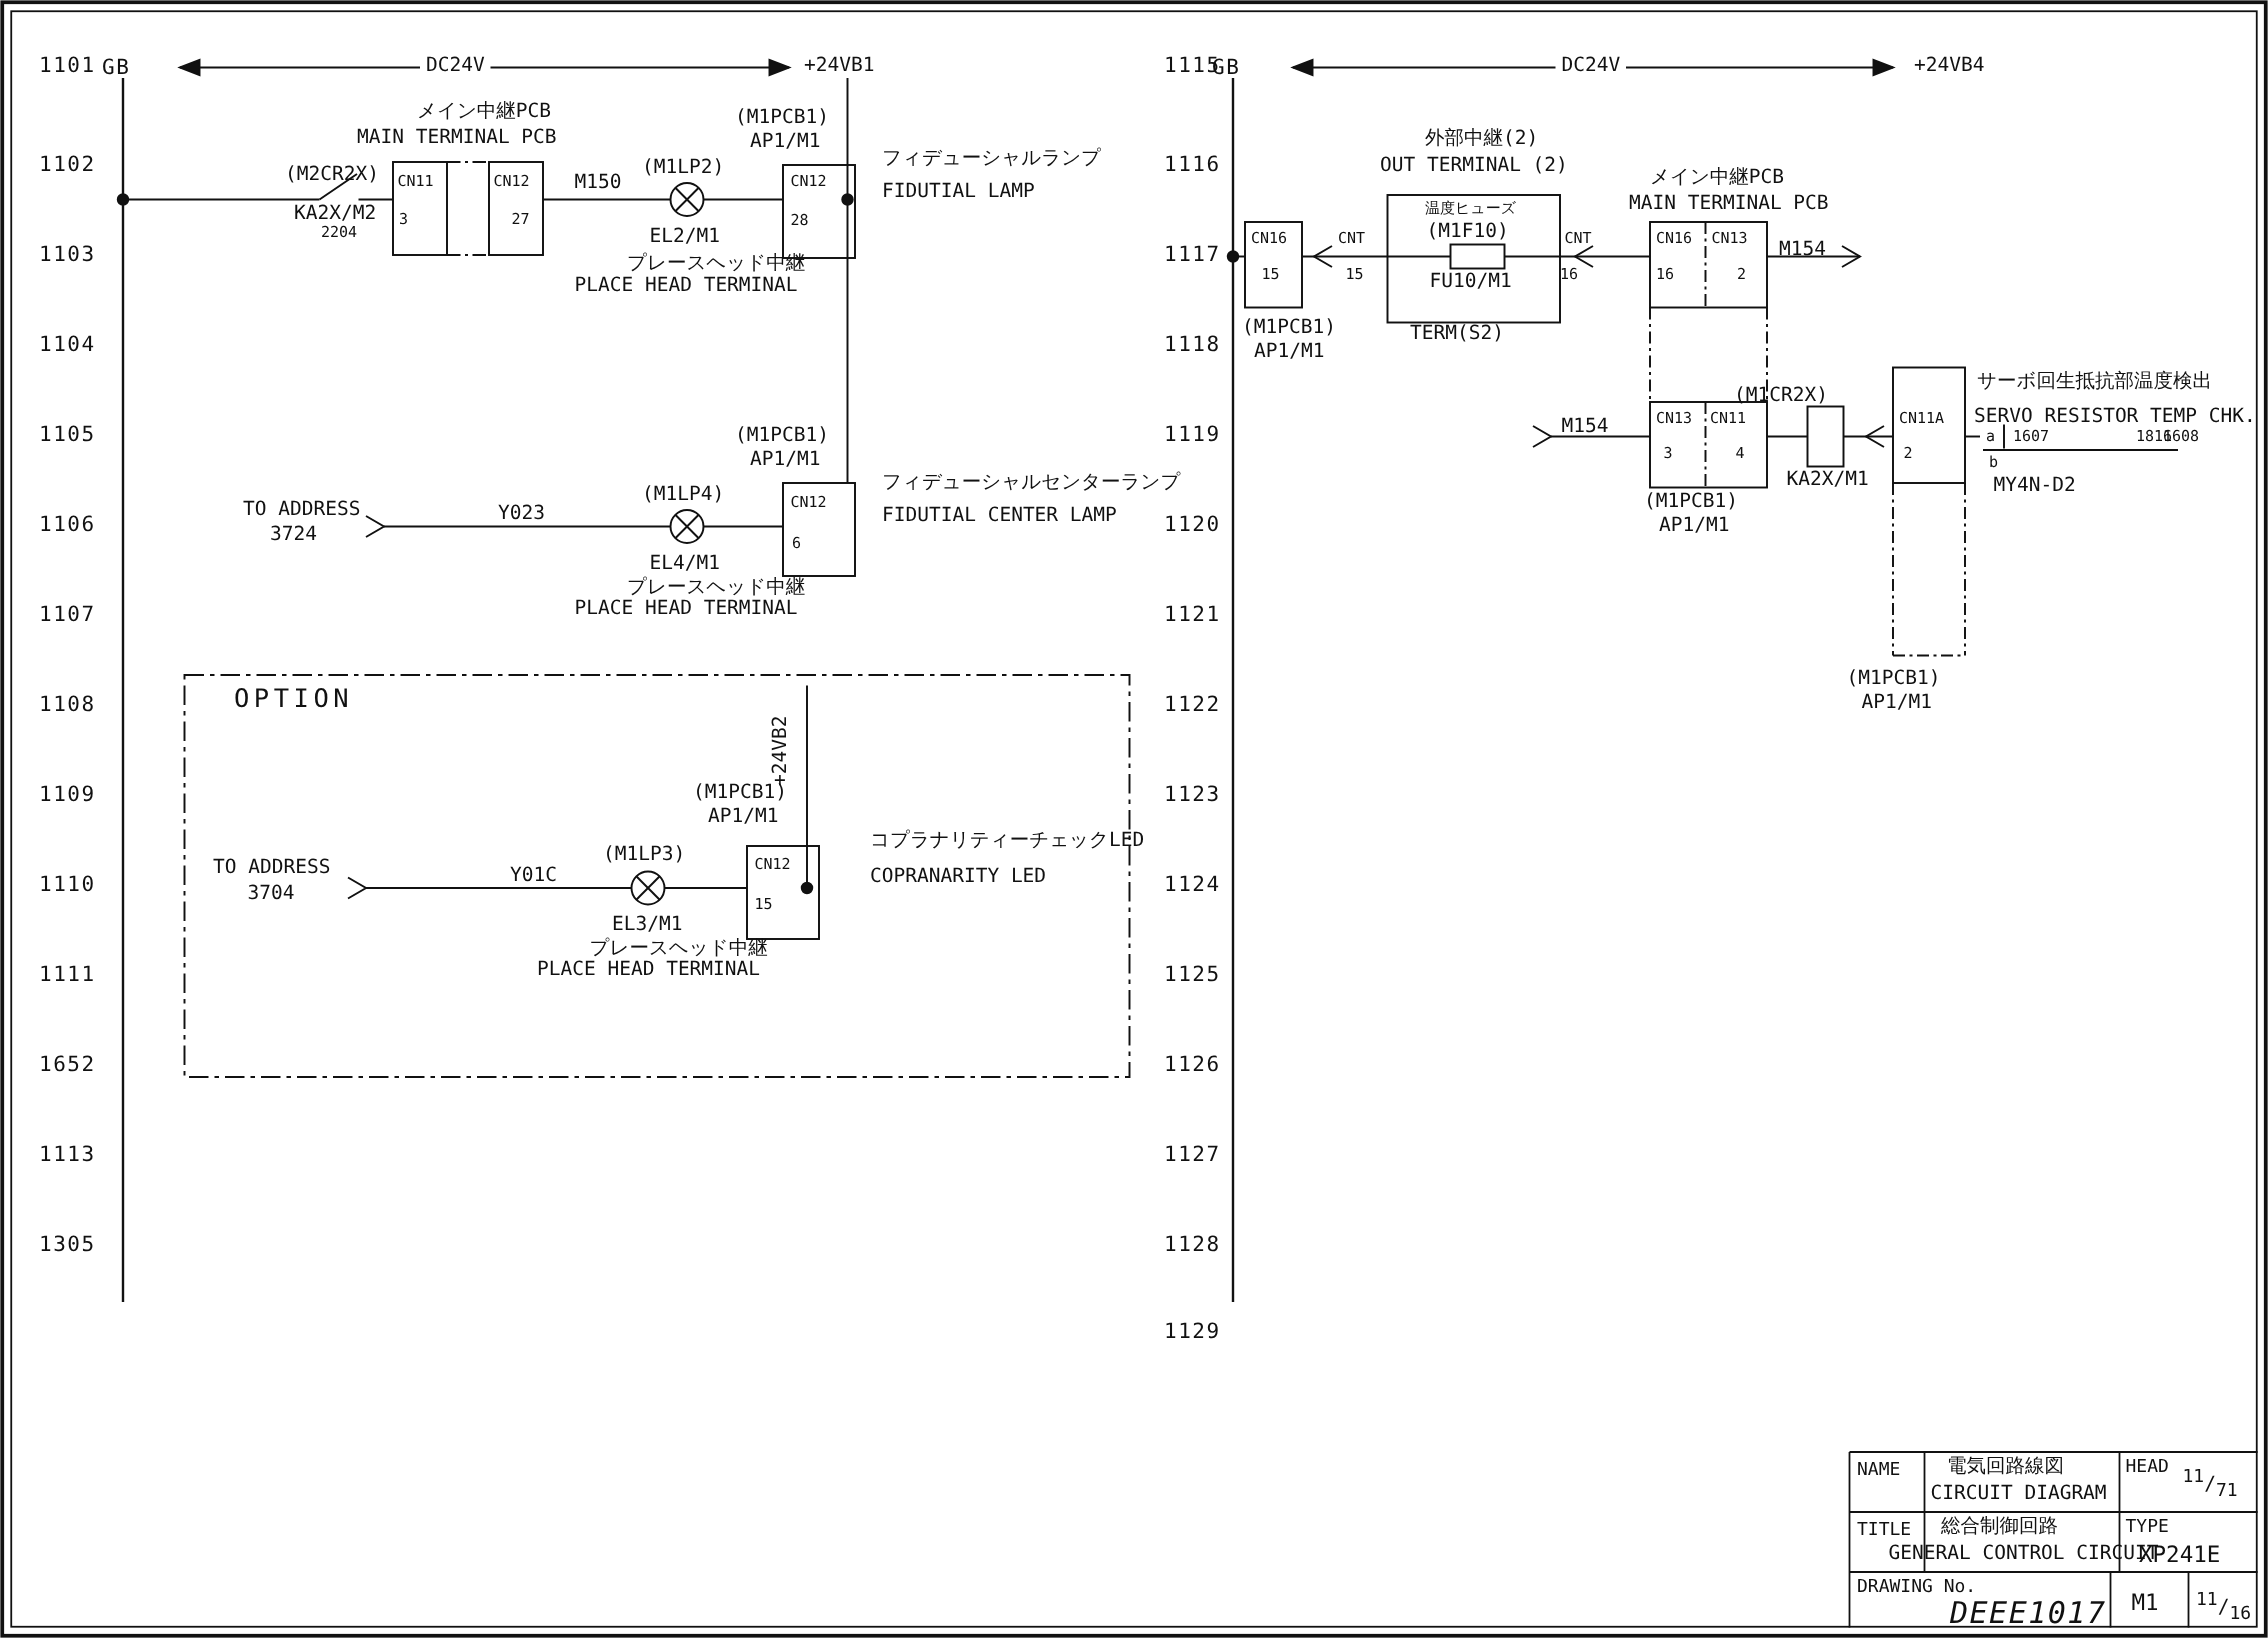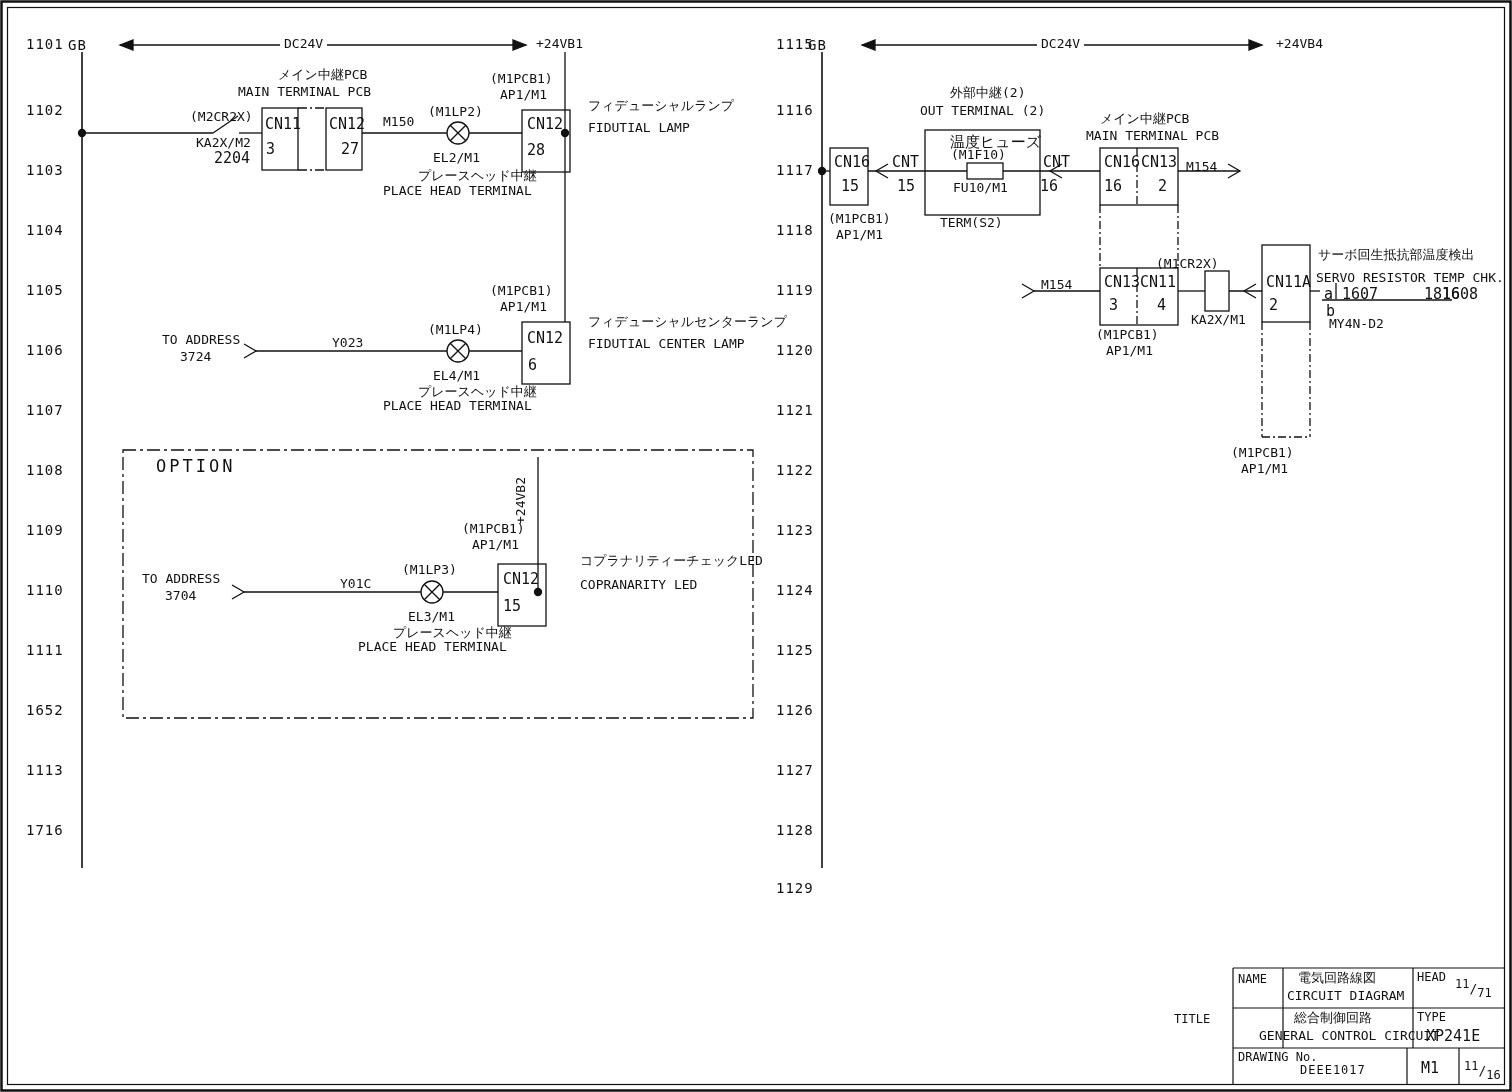--- a/index.html
+++ b/index.html
@@ -4,27 +4,27 @@
 <style>
   html,body { margin:0; padding:0; background:#e8e8e8; }
   .page {
     position:relative; width:1512px; height:1092px;
     background:#ffffff; color:#111;
     font-family:"DejaVu Sans Mono","Liberation Mono",monospace;
     overflow:hidden;
   }
   svg.wires { position:absolute; left:0; top:0; }
   .t  { position:absolute; white-space:nowrap; font-size:13px; line-height:1.15; }
-  .s  { font-size:15px; }
+  .s  { font-size:10px; }
   .n  { font-size:14px; letter-spacing:1px; }
   .big{ font-size:17px; letter-spacing:3px; }
   .bg { background:#fff; padding:0 4px; }
   .sm12 { font-size:12px; }
   .lg15 { font-size:15px; }
-  .lg16 { font-size:12px; letter-spacing:1px; }
+  .lg16 { font-size:20px; letter-spacing:1px;font-style:italic; }
   .vtext { writing-mode:vertical-rl; transform:rotate(180deg); }
   .fr-top { vertical-align:5px; font-size:12px; }
   .fr-bot { vertical-align:-4px; font-size:12px; }
   .frs { font-size:13px; }
 </style>
 </head>
 <body>
 
 <div class="page">
 
@@ -164,21 +164,21 @@
   <div class="t n" style="left:26px;top:222px">1104</div>
   <div class="t n" style="left:26px;top:282px">1105</div>
   <div class="t n" style="left:26px;top:342px">1106</div>
   <div class="t n" style="left:26px;top:402px">1107</div>
   <div class="t n" style="left:26px;top:462px">1108</div>
   <div class="t n" style="left:26px;top:522px">1109</div>
   <div class="t n" style="left:26px;top:582px">1110</div>
   <div class="t n" style="left:26px;top:642px">1111</div>
   <div class="t n" style="left:26px;top:702px">1652</div>
   <div class="t n" style="left:26px;top:762px">1113</div>
-  <div class="t n" style="left:26px;top:822px">1716</div>
+  <div class="t n" style="left:26px;top:822px">1305</div>
 
   <div class="t n" style="left:776px;top:36px">1115</div>
   <div class="t n" style="left:776px;top:102px">1116</div>
   <div class="t n" style="left:776px;top:162px">1117</div>
   <div class="t n" style="left:776px;top:222px">1118</div>
   <div class="t n" style="left:776px;top:282px">1119</div>
   <div class="t n" style="left:776px;top:342px">1120</div>
   <div class="t n" style="left:776px;top:402px">1121</div>
   <div class="t n" style="left:776px;top:462px">1122</div>
   <div class="t n" style="left:776px;top:522px">1123</div>
@@ -284,21 +284,21 @@
   <div class="t s" style="left:1326px;top:303px">b</div>
   <div class="t" style="left:1329px;top:317px">MY4N-D2</div>
 
   <div class="t sm12" style="left:1238px;top:973px">NAME</div>
   <div class="t" style="left:1298px;top:971px">電気回路線図</div>
   <div class="t" style="left:1287px;top:989px">CIRCUIT DIAGRAM</div>
   <div class="t sm12" style="left:1417px;top:971px">HEAD</div>
   <div class="t" style="left:1455px;top:978px">
     <span class="fr-top">11</span><span class="frs">/</span><span class="fr-bot">71</span>
   </div>
-  <div class="t sm12" style="left:1174px;top:1013px">TITLE</div>
+  <div class="t sm12" style="left:1238px;top:1013px">TITLE</div>
   <div class="t" style="left:1294px;top:1011px">総合制御回路</div>
   <div class="t" style="left:1259px;top:1029px">GENERAL CONTROL CIRCUIT</div>
   <div class="t sm12" style="left:1417px;top:1011px">TYPE</div>
   <div class="t lg15" style="left:1426px;top:1028px">XP241E</div>
   <div class="t sm12" style="left:1238px;top:1051px">DRAWING No.</div>
   <div class="t lg16" style="left:1300px;top:1064px">DEEE1017</div>
   <div class="t lg15" style="left:1421px;top:1060px">M1</div>
   <div class="t" style="left:1464px;top:1060px">
     <span class="fr-top">11</span><span class="frs">/</span><span class="fr-bot">16</span>
   </div>

